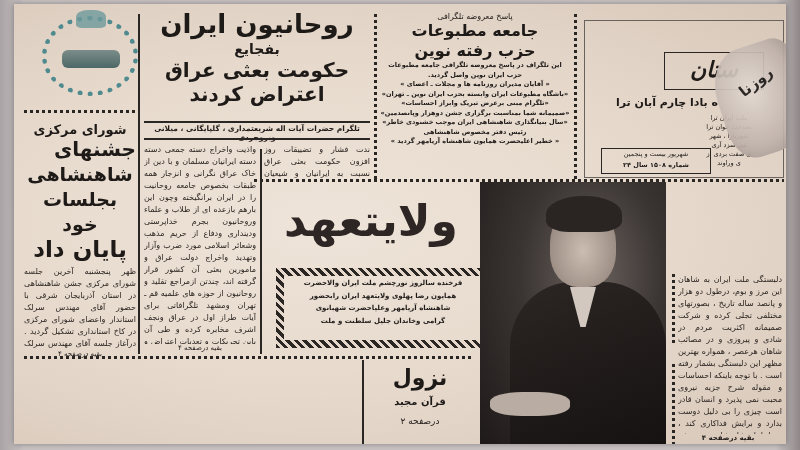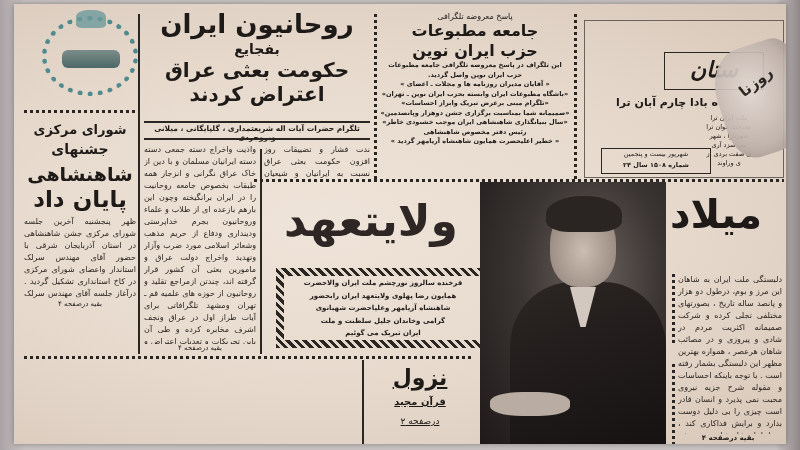--- a/index.html
+++ b/index.html
@@ -70,22 +70,23 @@
   <div class="dotline" style="left:240px; top:175px; width:530px;"></div>
   <div class="dotline" style="left:10px; top:352px; width:450px;"></div>
   <div class="vline" style="left:348px; top:356px; height:84px;"></div>
 
   <div class="abs emblem"></div>
   <div class="abs emblem-crown"></div>
   <div class="abs emblem-pic"></div>
 
   <div class="abs rtl" style="left:10px; top:118px; width:112px;">
     <div style="font-size:13px; font-weight:bold;">شورای مرکزی</div>
-    <div class="h-big" style="font-size:14px; line-height:25px;">جشنهای</div>
+    <div class="h-big" style="font-size:20px; line-height:25px;text-align:right;">جشنهای</div>
     <div class="h-big" style="font-size:19px; line-height:25px;">شاهنشاهی</div>
+    <div class="h-big" style="font-size:19px; line-height:25px;">بجلسات خود</div>
     <div class="h-big" style="font-size:23px; line-height:25px;">پایان داد</div>
     <div class="body-text" style="margin-top:4px; height:84px; overflow:hidden;">ظهر پنجشنبه آخرین جلسه شورای مرکزی جشن شاهنشاهی در استان آذربایجان شرقی با حضور آقای مهندس سرلک استاندار واعضای شورای مرکزی در کاخ استانداری تشکیل گردید . درآغاز جلسه آقای مهندس سرلک از کلیه دستگاههای اداری</div>
     <div style="font-size:7px;">بقیه درصفحه ۴</div>
   </div>
 
   <div class="abs rtl" style="left:128px; top:4px; width:230px;">
     <div class="h-big" style="font-size:26px; line-height:32px;">روحانیون ایران</div>
     <div class="h-big" style="font-size:14px; line-height:18px;">بفجایع</div>
     <div class="h-big" style="font-size:20px; line-height:24px;">حکومت بعثی عراق</div>
     <div class="h-big" style="font-size:20px; line-height:24px;">اعتراض کردند</div>
@@ -93,21 +94,21 @@
   <div class="hline" style="left:130px; top:117px; width:226px;"></div>
   <div class="abs rtl" style="left:130px; top:120px; width:226px; font-size:7.5px; font-weight:bold;">تلگرام حضرات آیات اله شریعتمداری ، گلپایگانی ، میلانی وبروجردی</div>
   <div class="hline" style="left:130px; top:134px; width:226px;"></div>
   <div class="abs body-text" style="left:250px; top:140px; width:106px; height:34px; overflow:hidden;">ندت فشار و تضییقات روز افزون حکومت بعثی عراق نسبت به ایرانیان و شیعیان مقیم</div>
   <div class="abs body-text" style="left:130px; top:140px; width:112px; height:200px; overflow:hidden;">واذیت واخراج دسته جمعی دسته دسته ایرانیان مسلمان و با دین از خاک عراق نگرانی و انزجار همه طبقات بخصوص جامعه روحانیت را در ایران برانگیخته وچون این بارهم بازعده ای از طلاب و علماء وروحانیون بجرم خداپرستی ودینداری ودفاع از حریم مذهب وشعائر اسلامی مورد ضرب وآزار وتهدید واخراج دولت عراق و مامورین بعثی آن کشور قرار گرفته اند، چندتن ازمراجع تقلید و روحانیون از حوزه های علمیه قم ـ تهران ومشهد تلگرافاتی برای آیات طراز اول در عراق ونجف اشرف مخابره کرده و طی آن باین تحریکات و تعدیات اعتراض و خواستار رفع ظلم از</div>
   <div class="abs rtl" style="left:130px; top:340px; width:112px; font-size:7px;">بقیه درصفحه ۴</div>
 
   <div class="abs rtl" style="left:364px; top:8px; width:194px;">
     <div style="font-size:8px;">پاسخ معروضه تلگرافی</div>
     <div class="h-big" style="font-size:16px; line-height:20px;">جامعه مطبوعات</div>
-    <div class="h-big" style="font-size:16px; line-height:20px;">حزب ایران نوین</div>
+    <div class="h-big" style="font-size:16px; line-height:20px;">حزب رفته نوین</div>
     <div style="font-size:6.5px; line-height:9.5px; font-weight:bold;">
       <div>این تلگراف در پاسخ معروضه تلگرافی جامعه مطبوعات</div>
       <div>حزب ایران نوین واصل گردید.</div>
       <div>« آقایان مدیران روزنامه ها و مجلات ـ اعضای »</div>
       <div>«باشگاه مطبوعات ایران وابسته بحزب ایران نوین ـ تهران»</div>
       <div>«تلگرام مبنی برعرض تبریک وابراز احساسات»</div>
       <div>«صمیمانه شما بمناسبت برگزاری جشن دوهزار وپانصدمین»</div>
       <div>«سال بنیانگذاری شاهنشاهی ایران موجب خشنودی خاطر»</div>
       <div>رئیس دفتر مخصوص شاهنشاهی</div>
       <div>« خطیر اعلیحضرت همایون شاهنشاه آریامهر گردید »</div>
@@ -137,38 +138,34 @@
 
   <div class="abs rtl" style="left:250px; top:182px; width:214px;">
     <div class="h-big" style="font-size:44px; line-height:70px; color:#2e2624;">ولایتعهد</div>
   </div>
   <div class="abs frame-box rtl">
     <div style="font-size:7px; line-height:12.5px; font-weight:bold; padding-top:1px;">
       <div>فرخنده سالروز نورچشم ملت ایران والاحضرت</div>
       <div>همایون رضا پهلوی ولایتعهد ایران رابحضور</div>
       <div>شاهنشاه آریامهر وعلیاحضرت شهبانوی</div>
       <div>گرامی وخاندان جلیل سلطنت و ملت</div>
-      <div>ایران تبریک می گوئیم</div>
     </div>
   </div>
 
   <div class="abs photo">
     <div class="abs photo-suit"></div>
     <div class="abs photo-shirt"></div>
     <div class="abs photo-face"></div>
     <div class="abs photo-hair"></div>
     <div class="abs photo-hand"></div>
   </div>
 
-  <div class="abs rtl" style="left:656px; top:180px; width:116px;">
-    <div class="h-big" style="font-size:40px; line-height:60px; text-align:left;">میلاد</div>
-  </div>
   <div class="vdot" style="left:658px; top:270px; height:70px;"></div>
   <div class="vdot" style="left:658px; top:360px; height:80px;"></div>
   <div class="abs body-text" style="left:664px; top:270px; width:104px; height:160px; overflow:hidden;">دلبستگی ملت ایران به شاهان این مرز و بوم، درطول دو هزار و پانصد ساله تاریخ ، بصورتهای مختلفی تجلی کرده و شرکت صمیمانه اکثریت مردم در شادی و پیروزی و در مصائب شاهان هرعصر ، همواره بهترین مظهر این دلبستگی بشمار رفته است . با توجه باینکه احساسات و مقوله شرح جزیه نیروی محبت نمی پذیرد و انسان قادر است چیزی را بی دلیل دوست بدارد و برایش فداکاری کند ، مسلما تاج شاهنشاهی نیز ریشه هایش</div>
   <div class="abs rtl" style="left:664px; top:430px; width:100px; font-size:7px; font-weight:bold;">بقیه درصفحه ۴</div>
 
-  <div class="abs rtl" style="left:352px; top:360px; width:108px;text-decoration:underline;">
+  <div class="abs rtl" style="left:352px; top:360px; width:108px;">
     <div class="h-big" style="font-size:22px; line-height:28px;">نزول</div>
     <div class="h-big" style="font-size:10px; line-height:20px;">قرآن مجید</div>
     <div style="font-size:9px; margin-top:4px;">درصفحه ۲</div>
   </div>
 </div>
 
 </body></html>

